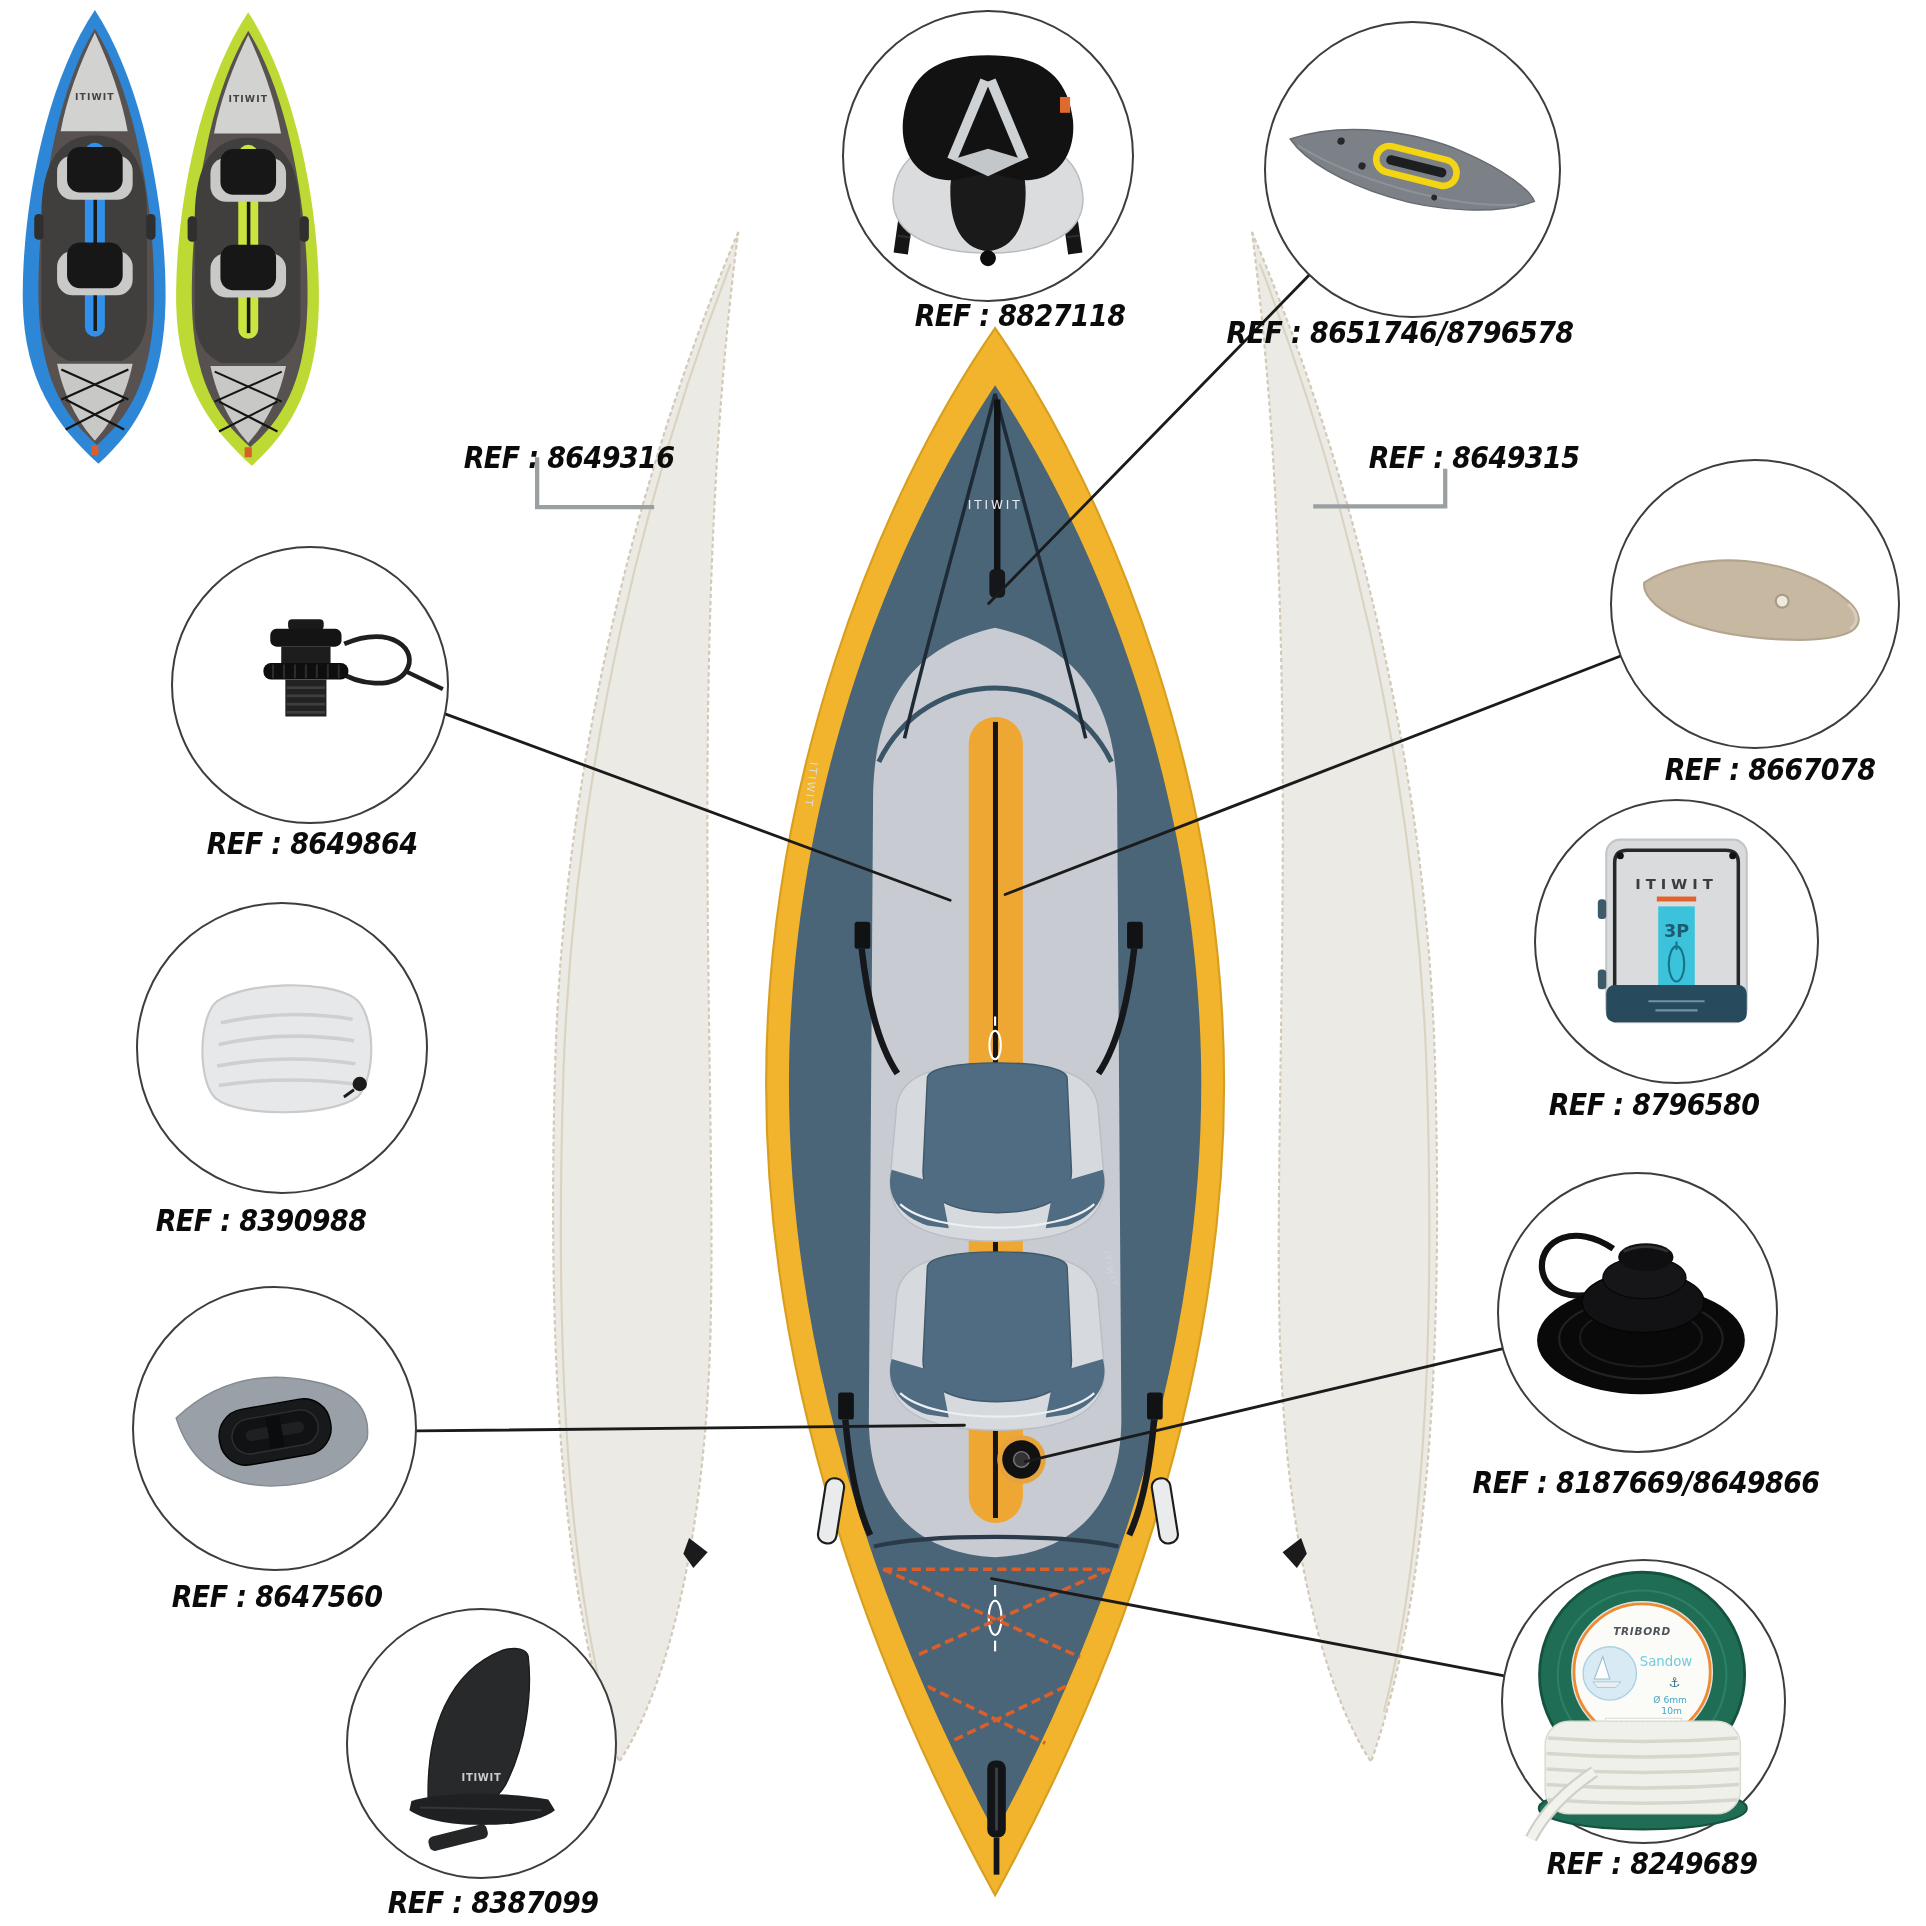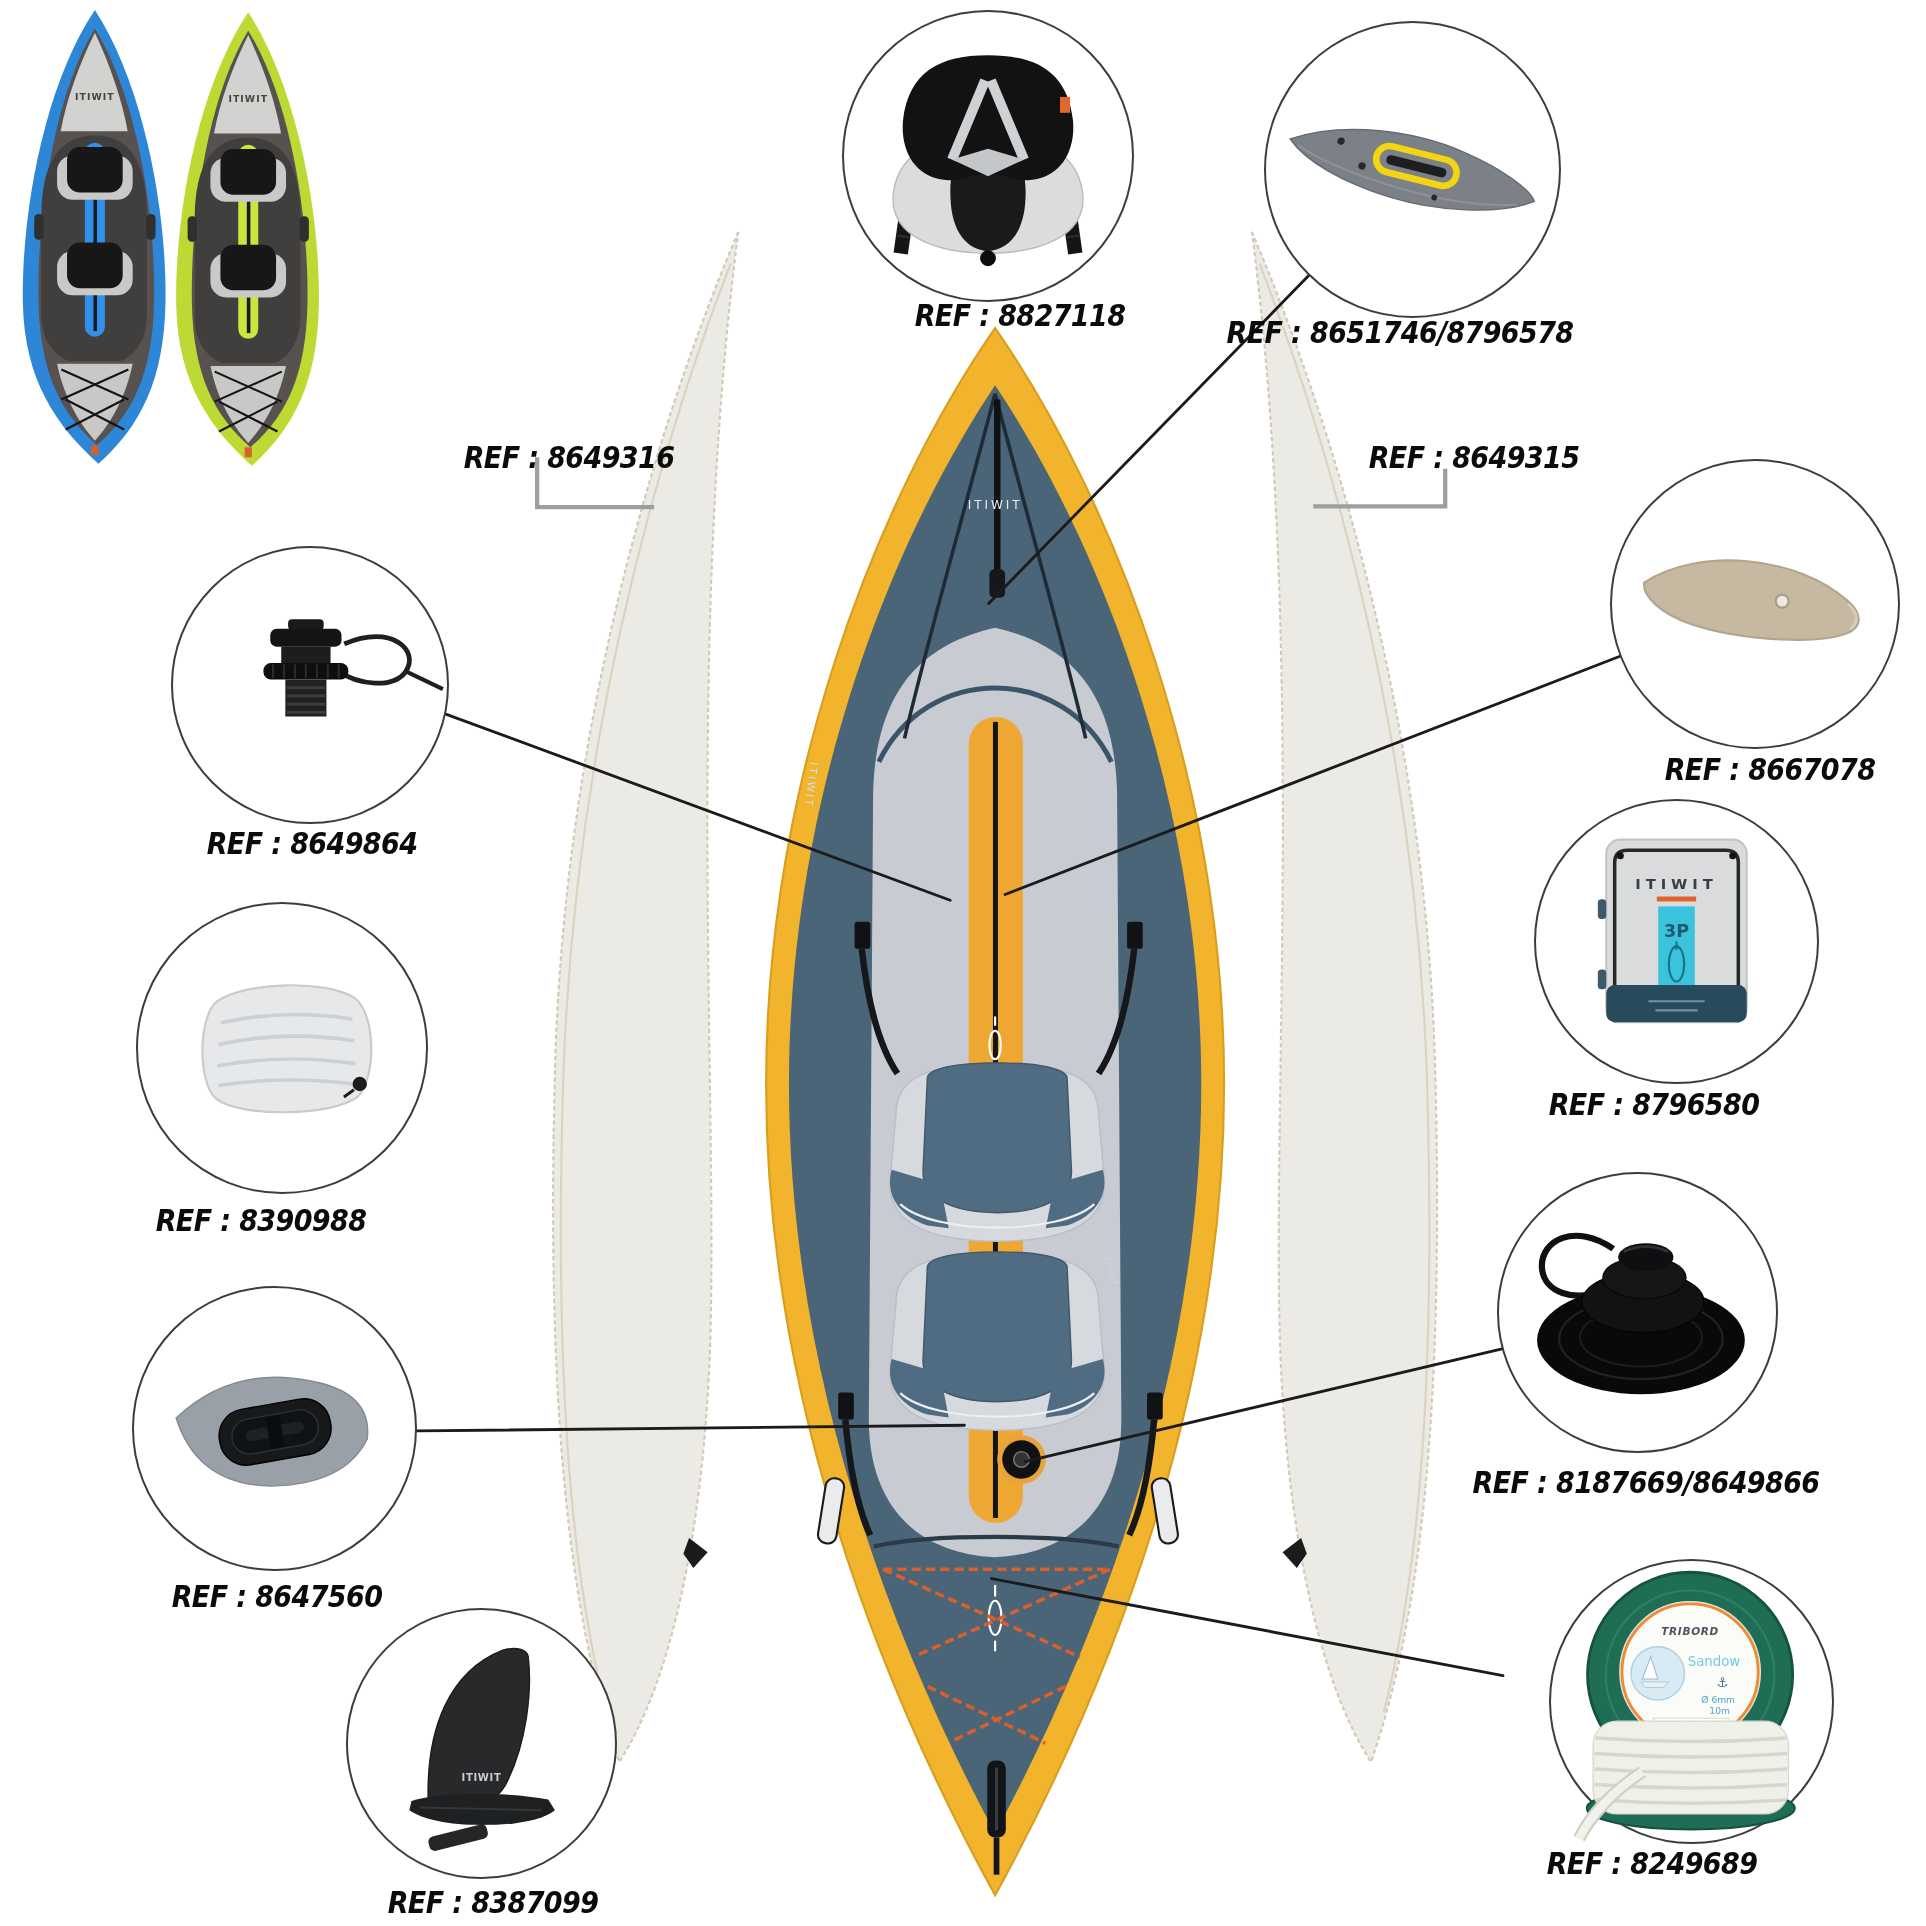--- a/index.html
+++ b/index.html
@@ -311,21 +311,21 @@
     <ellipse cx="205" cy="240" rx="150" ry="78" fill="#09090A"></ellipse>
     <ellipse cx="205" cy="238" rx="118" ry="58" fill="none" stroke="#222222" stroke-width="3"></ellipse>
     <ellipse cx="205" cy="236" rx="88" ry="42" fill="none" stroke="#1C1C1E" stroke-width="3"></ellipse>
     <ellipse cx="208" cy="185" rx="88" ry="44" fill="#121214" stroke="#050505" stroke-width="2"></ellipse>
     <ellipse cx="210" cy="150" rx="60" ry="30" fill="#161619" stroke="#08080A" stroke-width="2"></ellipse>
     <ellipse cx="212" cy="120" rx="40" ry="20" fill="#0F0F11"></ellipse>
     <path d="M 180 112 Q 212 98 244 112" fill="none" stroke="#303034" stroke-width="4"></path>
   </svg>
 </div>
 
-<div class="callout" style="left:1549px;top:1559px;width:285px;height:285px">
+<div class="callout" style="left:1501px;top:1559px;width:285px;height:285px">
   <svg viewBox="0 0 400 400">
     <ellipse cx="199" cy="352" rx="148" ry="30" fill="#1F6D54" stroke="#155341" stroke-width="3"></ellipse>
     <circle cx="198" cy="162" r="146" fill="#1F6D54" stroke="#155341" stroke-width="4"></circle>
     <circle cx="198" cy="162" r="120" fill="none" stroke="#2B8166" stroke-width="3"></circle>
     <circle cx="198" cy="158" r="100" fill="#FBFBF8" stroke="#E0E0DA" stroke-width="2"></circle>
     <circle cx="198" cy="158" r="97" fill="none" stroke="#ED8A33" stroke-width="4"></circle>
     <text x="198" y="106" text-anchor="middle" font-size="15" font-weight="bold" font-style="italic" letter-spacing="1" fill="#4E545B">TRIBORD</text>
     <circle cx="152" cy="160" r="38" fill="#D8EAF4" stroke="#AED1E2" stroke-width="2"></circle>
     <path d="M 142 136 L 152 168 L 130 168 Z" fill="#FFFFFF" stroke="#9BBCCB" stroke-width="1.5"></path>
     <path d="M 128 172 L 168 172 L 160 180 L 134 180 Z" fill="#E8F0F4" stroke="#9BBCCB" stroke-width="1"></path>

